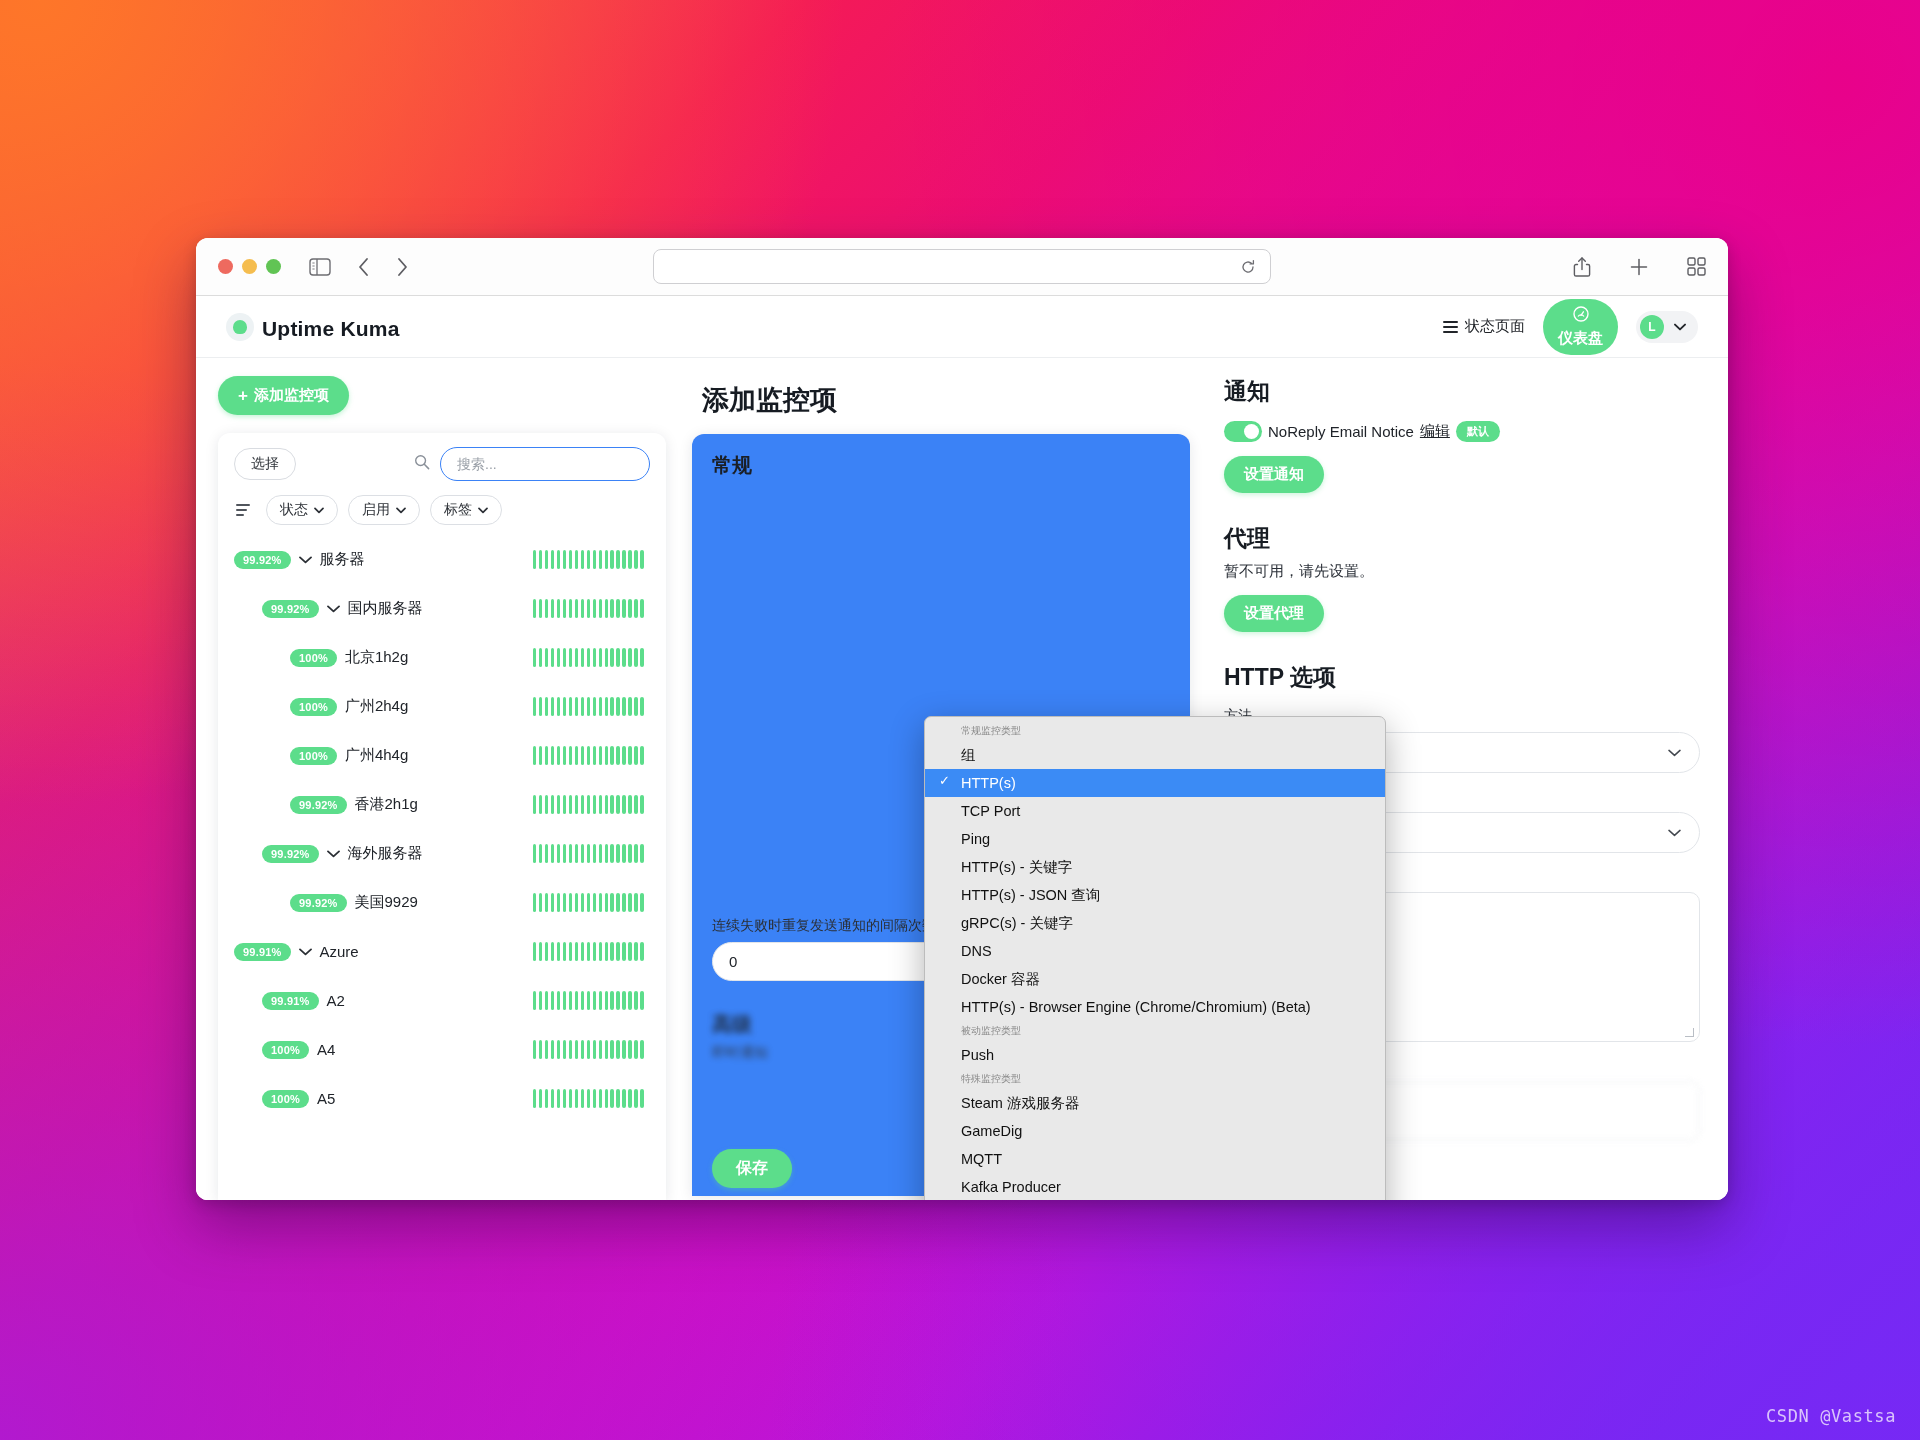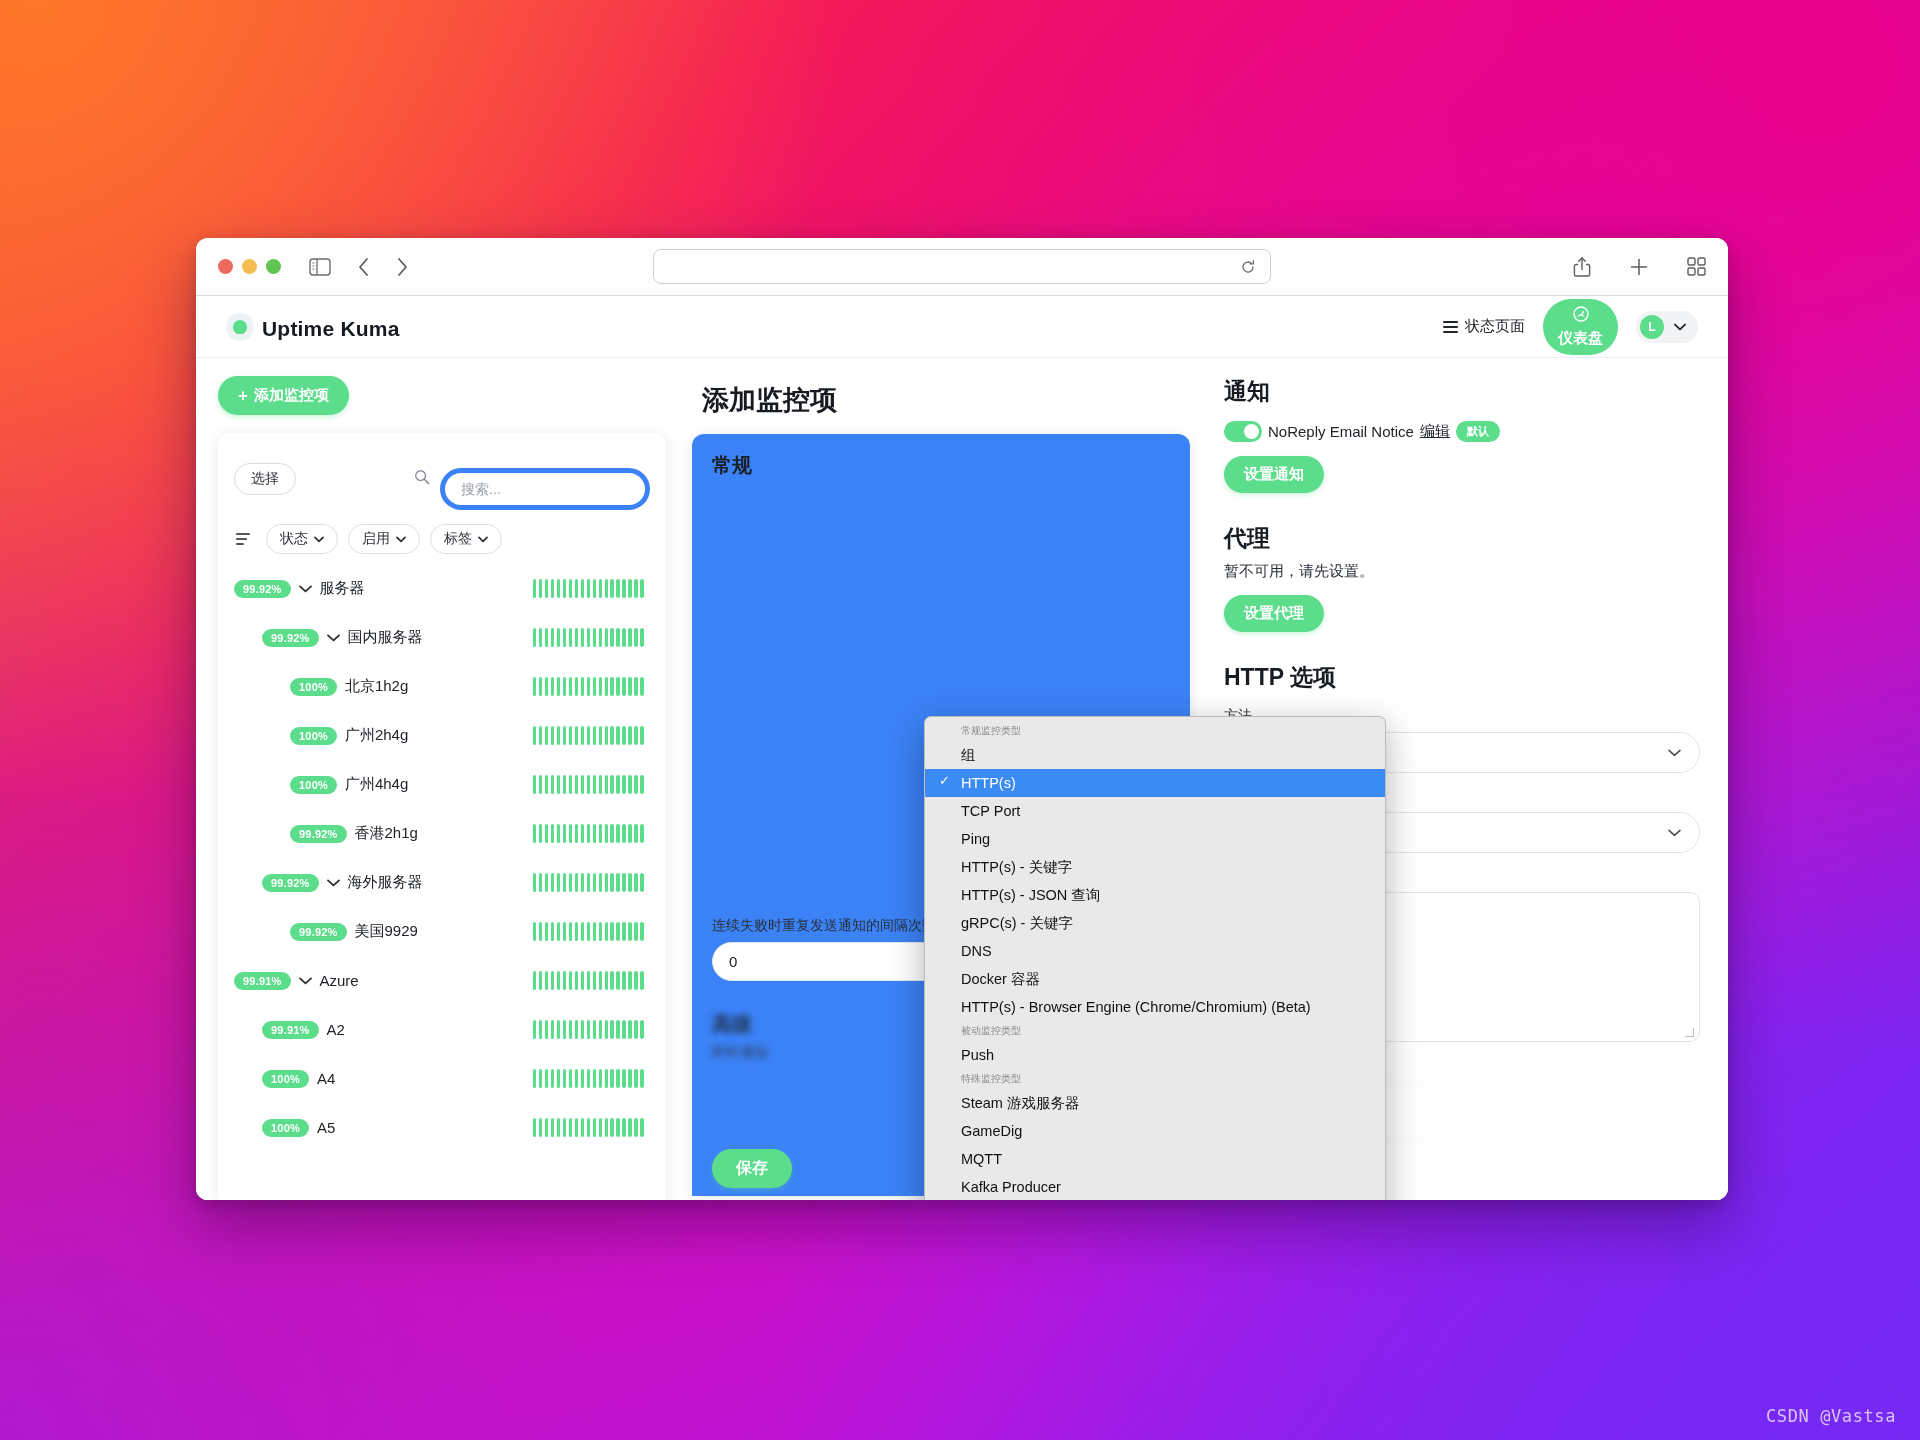--- a/index.html
+++ b/index.html
@@ -127,23 +127,23 @@
     flex:1; min-height:0; display:flex; flex-direction:column;
     padding: 14px 16px 0 16px;
   }
   .filter-row1 { display:flex; align-items:center; gap: 12px; }
   .btn-outline {
     border:1px solid #d9dce1; background:#fff; color:#30343a;
     border-radius: 999px; padding: 6px 16px; font-size: 14px; cursor:pointer;
   }
   .search-wrap { margin-left:auto; display:flex; align-items:center; gap: 10px; }
   .search-input {
-    width: 210px; border:5px solid #3b82f6; border-radius:999px;
+    width: 210px; border:1px solid #3b82f6; border-radius:999px;
     padding: 8px 16px; font-size:14px; color:#30343a; outline:none;
-    font-family: inherit; background:#fff;margin-top:21px;
+    font-family: inherit; background:#fff;
   }
   .search-input::placeholder { color:#9aa0a8; }
   .filter-row2 { display:flex; align-items:center; gap: 10px; margin-top: 14px; }
   .sort-icon { display:flex; flex-direction:column; gap:3px; padding: 0 6px 0 2px;}
   .sort-icon span { height:2px; background:#50555c; border-radius:1px; display:block;}
   .sort-icon span:nth-child(1){width:14px}
   .sort-icon span:nth-child(2){width:11px}
   .sort-icon span:nth-child(3){width:8px}
   .chip {
     border:1px solid #dcdfe4; background:#fff; border-radius:999px;

